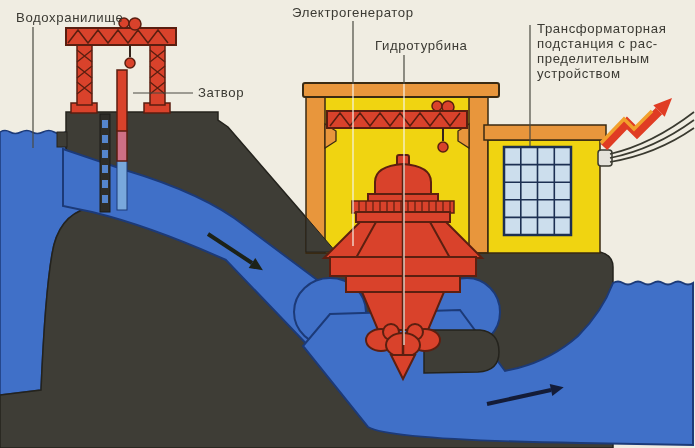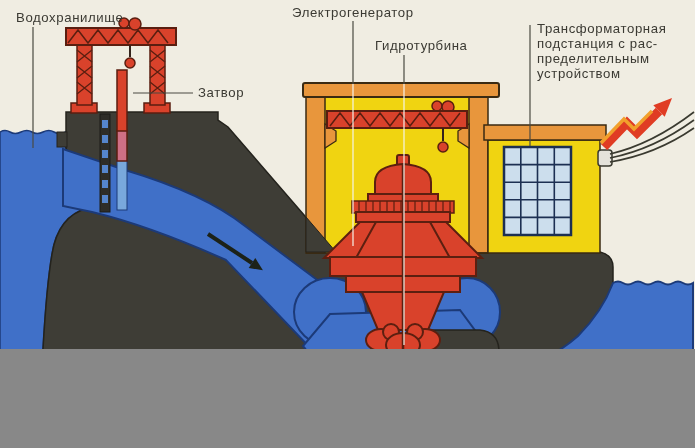--- a/index.html
+++ b/index.html
@@ -1,16 +1,16 @@
 <!DOCTYPE html>
 <html><head>
 <meta charset="utf-8">
 <style>
   html,body{margin:0;padding:0;background:#888;}
-  #stage{position:relative;width:695px;height:349px;overflow:hidden;background:#f0ede2;
+  #stage{position:relative;width:695px;height:448px;overflow:hidden;background:#f0ede2;
          font-family:"Liberation Sans",sans-serif;text-align:center;}
   svg{position:absolute;left:0;top:0;}
   svg text{font-family:"Liberation Sans",sans-serif;fill:#3b3a33;font-size:13.2px;letter-spacing:0.6px;}
 </style>
 </head>
 <body>
 
 <div id="stage">
 <svg width="695" height="448" viewBox="0 0 695 448">
 

